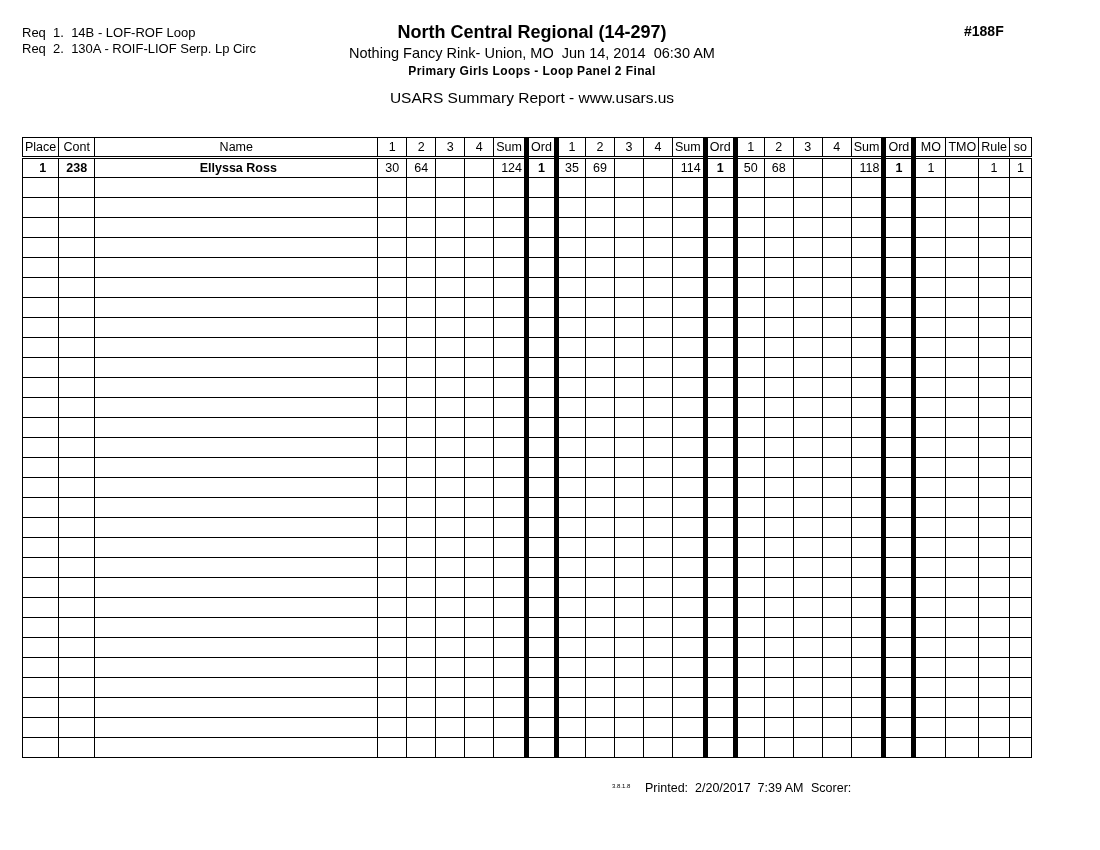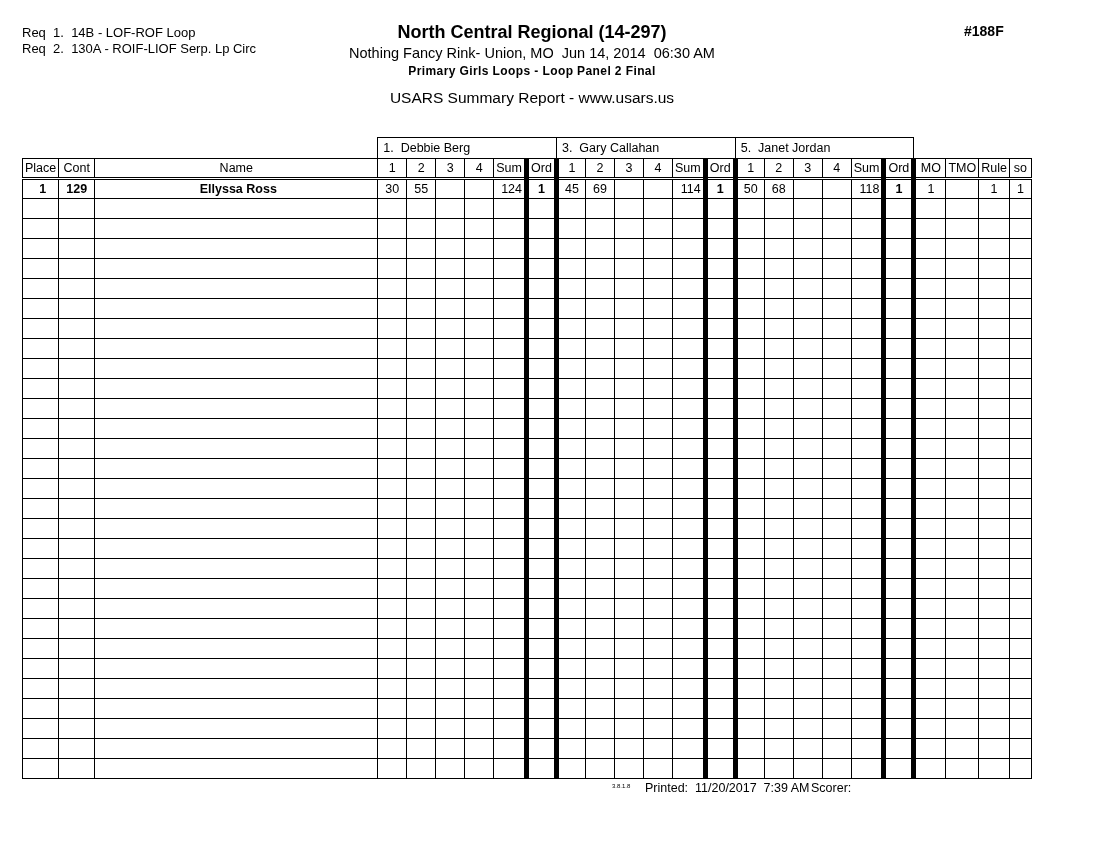--- a/index.html
+++ b/index.html
@@ -77,27 +77,20 @@
       <col class="c-m">
       <col class="c-sum">
       <col class="c-ord">
     <col class="c-mo">
       <col class="c-tmo">
       <col class="c-rule">
       <col class="c-so">
   </colgroup>
   <tbody>
 
-    <tr class="jrow">
-      <td class="nob" colspan="3"></td>
-      <td class="jbox" colspan="6">1.  Debbie Berg</td>
-      <td class="jbox" colspan="6">3.  Gary Callahan</td>
-      <td class="jbox" colspan="6">5.  Janet Jordan</td>
-      <td class="nob" colspan="4"></td>
-    </tr>
 
     <tr class="hrow">
       <td class="ac">Place</td>
       <td class="ac">Cont</td>
       <td class="al pl">Name</td>
       <td class="ac">1</td>
       <td class="ac">2</td>
       <td class="ac">3</td>
       <td class="ac">4</td>
       <td class="ac">Sum</td>
@@ -115,29 +108,29 @@
       <td class="ac">Sum</td>
       <td class="ord">Ord</td>
       <td class="ac">MO</td>
       <td class="ac">TMO</td>
       <td class="ac">Rule</td>
       <td class="ac">so</td>
     </tr>
 
     <tr>
       <td class="al pl b">1</td>
-      <td class="ac b">129</td>
+      <td class="ac b">238</td>
       <td class="al pl b">Ellyssa Ross</td>
       <td class="al">30</td>
-      <td class="al">55</td>
+      <td class="al">64</td>
       <td class="al"></td>
       <td class="al"></td>
       <td class="ar">124</td>
       <td class="ord b">1</td>
-      <td class="al">45</td>
+      <td class="al">35</td>
       <td class="al">69</td>
       <td class="al"></td>
       <td class="al"></td>
       <td class="ar">114</td>
       <td class="ord b">1</td>
       <td class="al">50</td>
       <td class="al">68</td>
       <td class="al"></td>
       <td class="al"></td>
       <td class="ar">118</td>
@@ -929,14 +922,14 @@
         <td class="ord"></td>
         <td></td>
         <td></td>
         <td></td>
         <td></td>
       </tr>
     </tbody>
 </table>
 
 <div class="abs f-version">3.8.1.8</div>
-<div class="abs f-printed">Printed:  11/20/2017  7:39 AM</div>
+<div class="abs f-printed">Printed:  2/20/2017  7:39 AM</div>
 <div class="abs f-scorer">Scorer:</div>
 
 </body></html>

